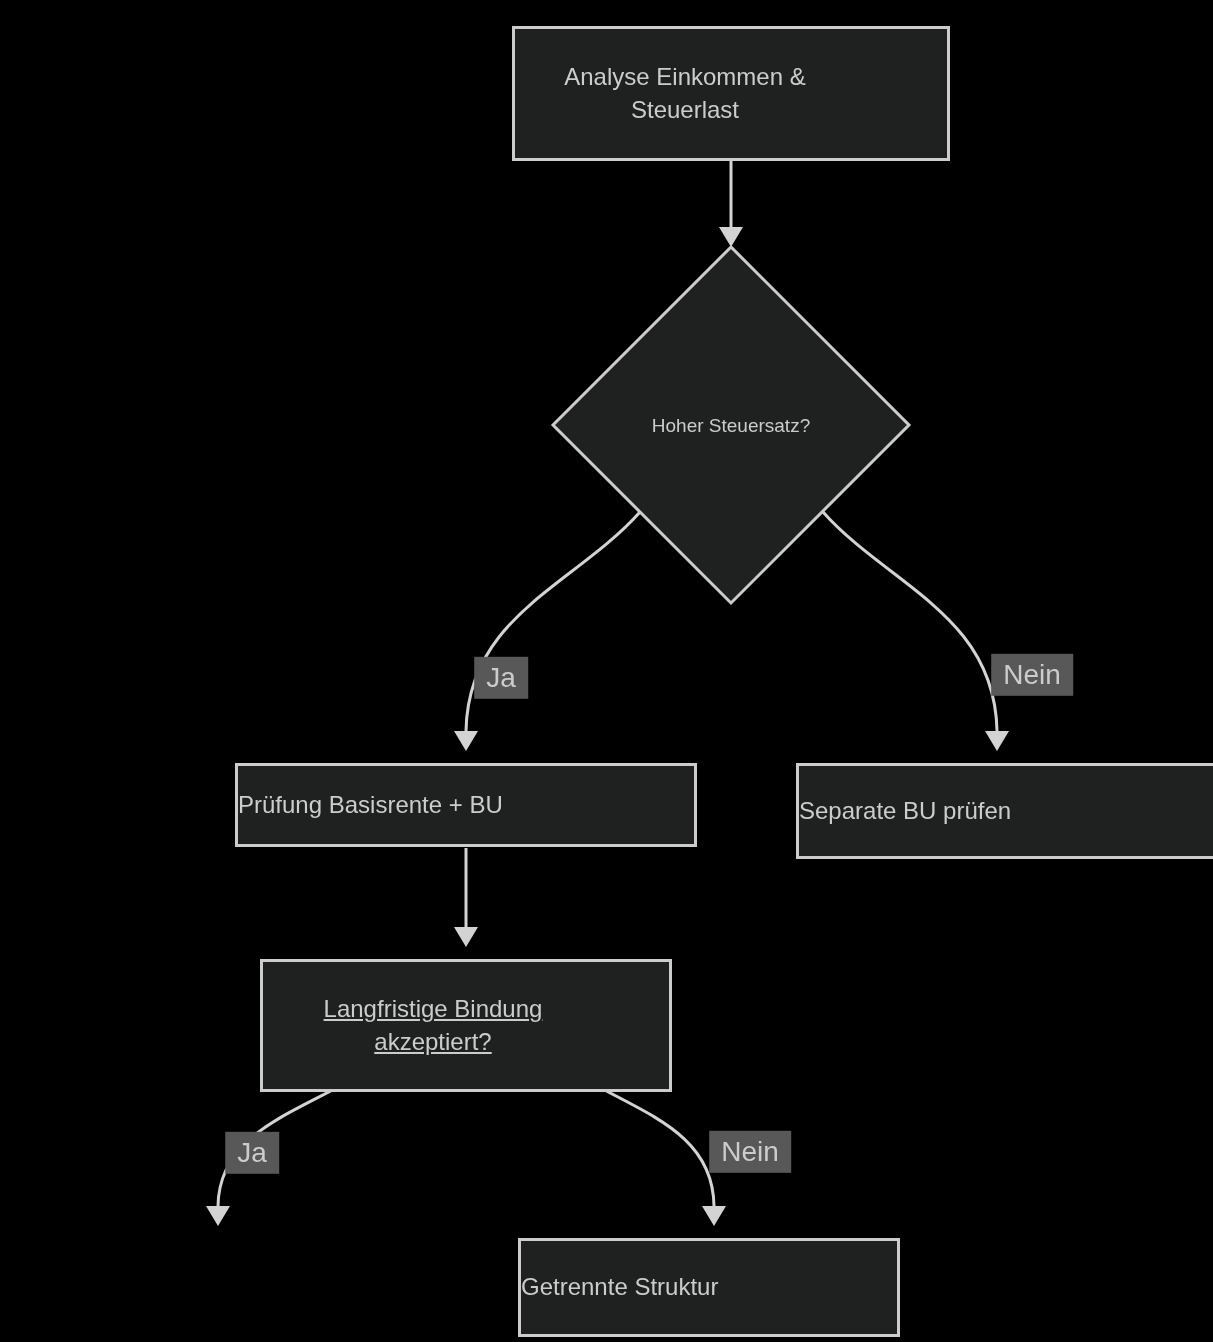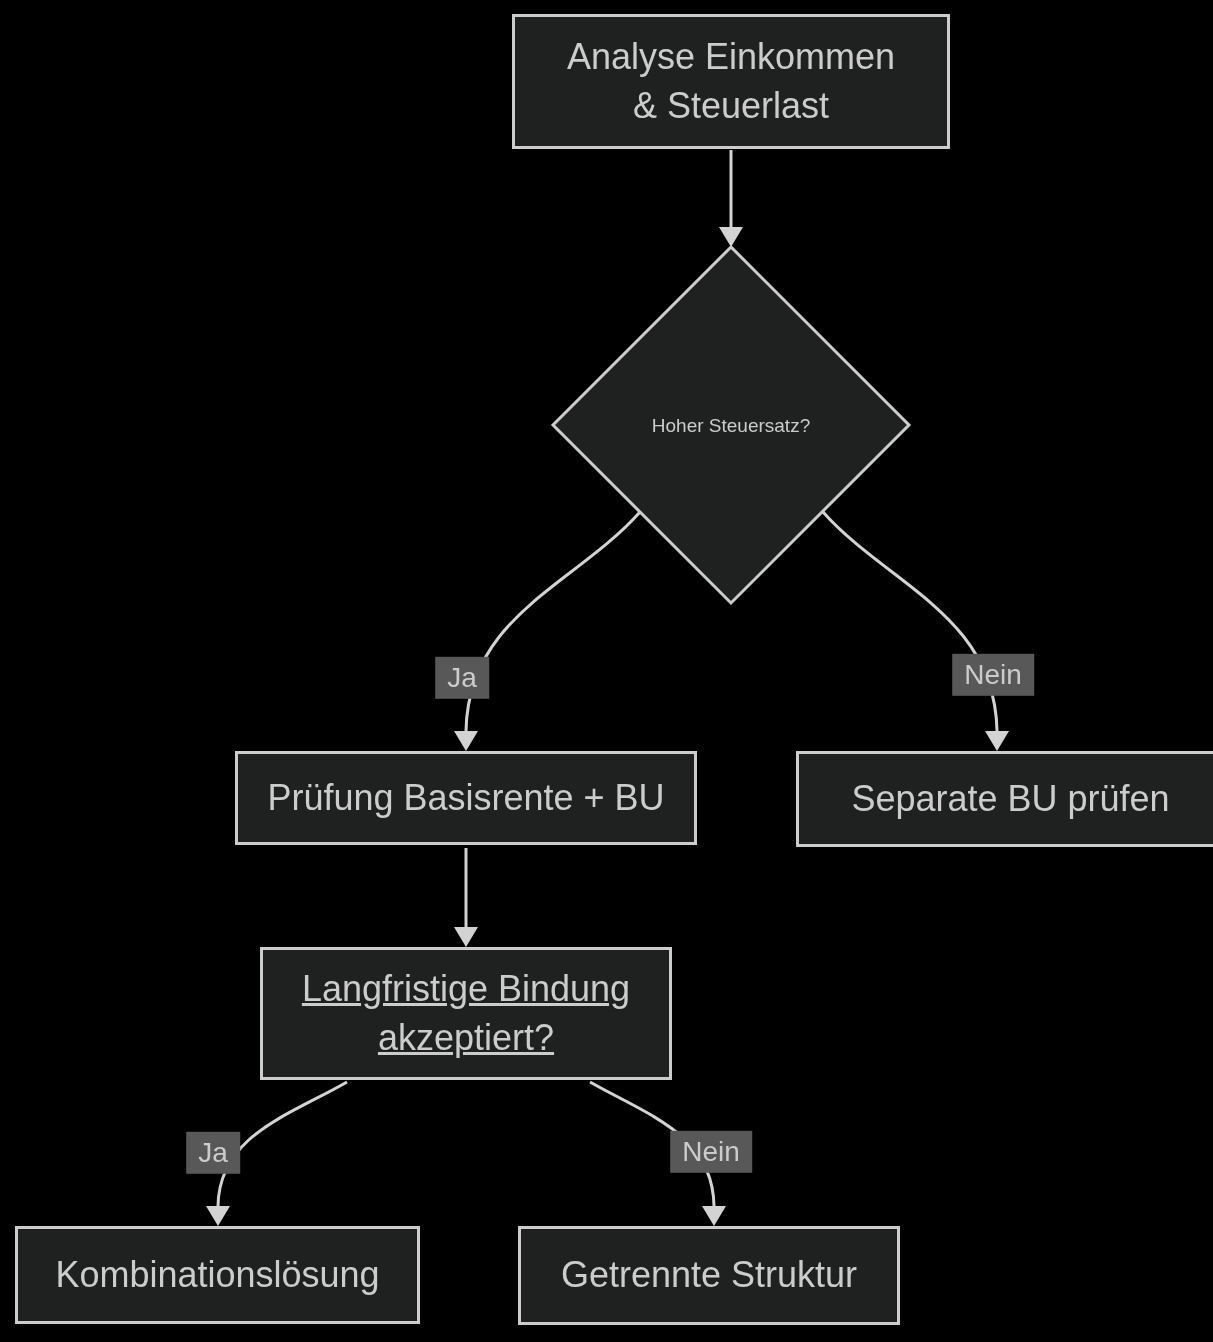--- a/index.html
+++ b/index.html
@@ -41,24 +41,25 @@
     stroke: var(--node_border);
     stroke-width: 3px;
   }
   .node {
     position: absolute;
     background: var(--node_fill);
     border: 3px solid var(--node_border);
     color: var(--text_color);
     display: flex;
     align-items: center;
-    justify-content: center;
+    justify-content: flex-start;
     text-align: center;
-    font-size: 36px;
+    font-size: 24px;
     line-height: 1.34;
+    margin-top: 12px;
   }
   .node-label { display: inline-block; }
   .node-label.wrap { max-width: 340px; }
   .diamond-label {
     position: absolute;
     left: 731px; top: 426px;
     transform: translate(-50%, -50%);
     color: var(--text_color);
     font-size: 19px;
     white-space: nowrap;
@@ -66,20 +67,21 @@
   }
   .edge-label {
     position: absolute;
     transform: translate(-50%, -50%);
     background: var(--edge_label_bg);
     color: var(--text_color);
     font-size: 28px;
     line-height: 1.3;
     padding: 3px 12px;
     white-space: nowrap;
+    margin-left: 39px;
   }
 </style>
 </head>
 <body>
 
 <div class="stage">
 
   <svg class="edges" viewBox="0 0 1213 1342" aria-hidden="true">
 
     <path class="edge" d="M 731 150 L 731 228"></path>
@@ -100,35 +102,32 @@
     <path class="edge" d="M 590 1082 C 648 1115, 713 1135, 714 1206"></path>
     <path class="arrowhead" d="M 702 1206 L 726 1206 L 714 1226 Z"></path>
 
     <polygon class="diamond-shape" points="731,247 909,425 731,603 553,425"></polygon>
   </svg>
 
   <div class="node" style="left:512px; top:14px; width:438px; height:135px;">
     <span class="node-label wrap">Analyse Einkommen &amp; Steuerlast</span>
   </div>
 
-  <div class="node" style="left:235px; top:751px; width:462px; height:94px;">
+  <div class="node" style="left:235px; top:751px; width:462px; height:84px;">
     <span class="node-label">Prüfung Basisrente + BU</span>
   </div>
 
   <div class="node" style="left:796px; top:751px; width:429px; height:96px;">
     <span class="node-label">Separate BU prüfen</span>
   </div>
 
   <div class="node" style="left:260px; top:947px; width:412px; height:133px;text-decoration:underline;">
     <span class="node-label wrap">Langfristige Bindung akzeptiert?</span>
   </div>
 
-  <div class="node" style="left:15px; top:1226px; width:405px; height:98px;">
-    <span class="node-label">Kombinationslösung</span>
-  </div>
 
   <div class="node" style="left:518px; top:1226px; width:382px; height:99px;">
     <span class="node-label">Getrennte Struktur</span>
   </div>
 
   <div class="diamond-label">Hoher Steuersatz?</div>
 
   <div class="edge-label" style="left:462px; top:678px;">Ja</div>
 
   <div class="edge-label" style="left:993px; top:675px;">Nein</div>

